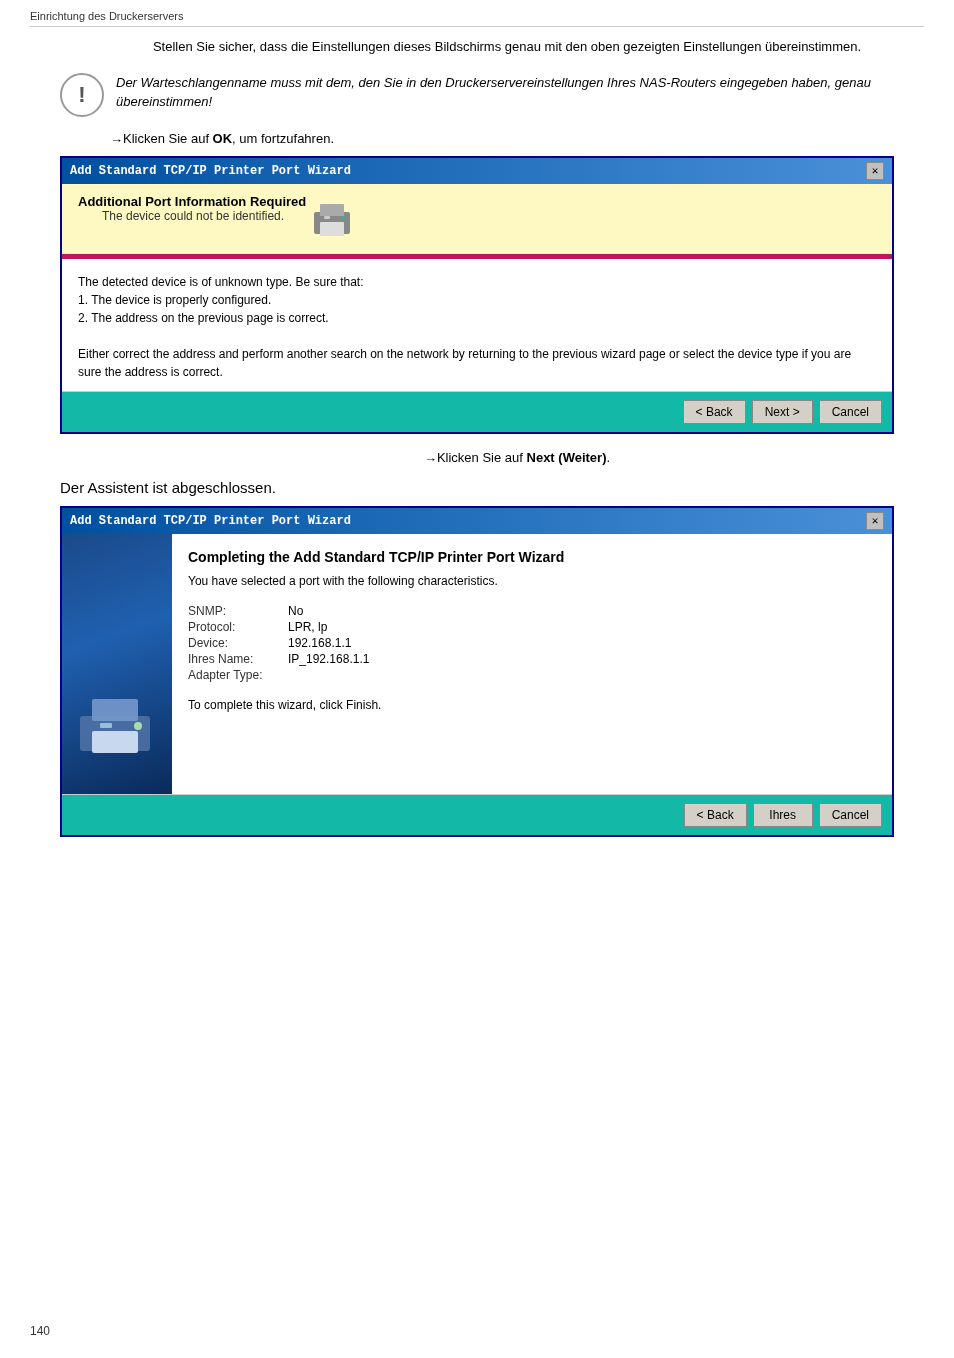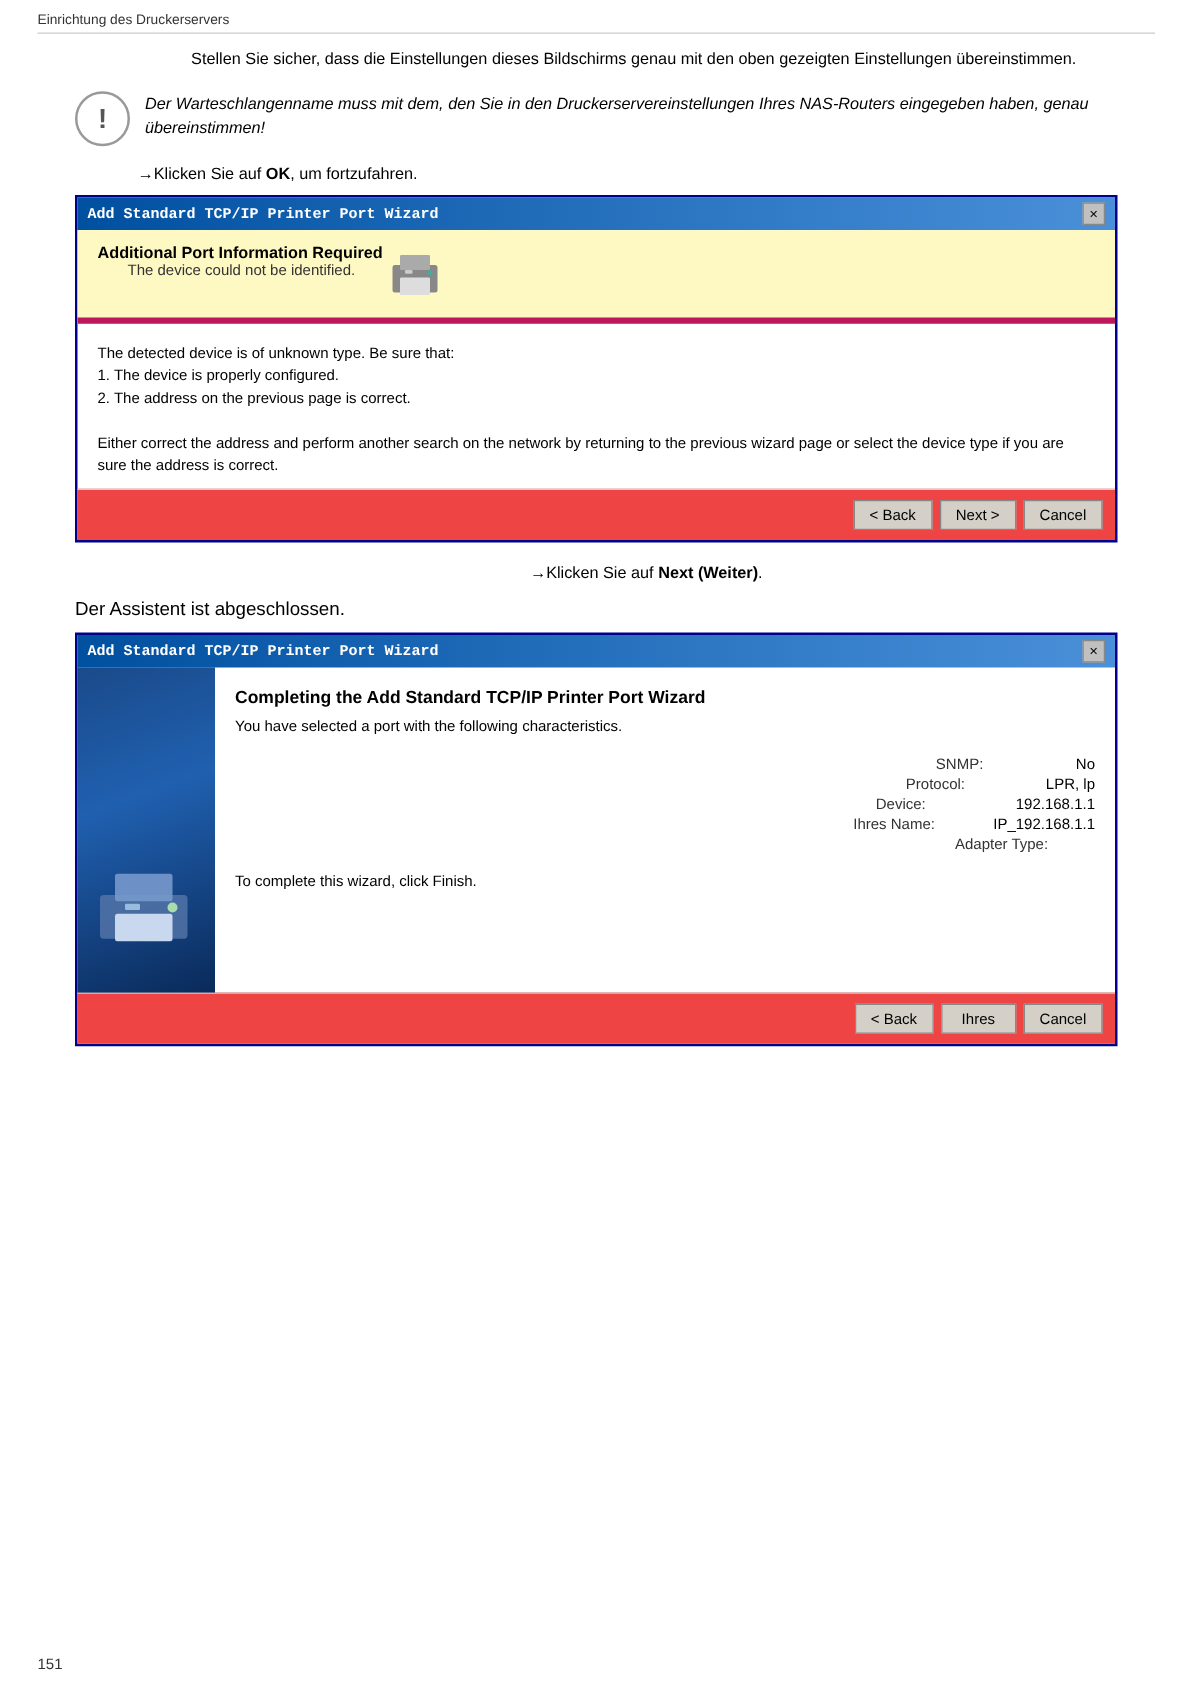--- a/index.html
+++ b/index.html
@@ -167,21 +167,21 @@
       background: #d4d0c8;
       cursor: pointer;
     }
 
     .wizard-footer {
       display: flex;
       justify-content: flex-end;
       gap: 6px;
       padding: 8px 10px 8px 10px;
       border-top: 1px solid #ccc;
-      background: #ef4444;
+      background: #14b8a6;
     }
 
     .wizard-btn {
       height: 24px;
       min-width: 60px;
       font-size: 12px;
       padding: 0 12px;
       border: 1px solid #888;
       background: #d4d0c8;
       cursor: pointer;
@@ -227,23 +227,22 @@
       color: #000;
     }
 
     .info-table {
       font-size: 12px;
       margin-bottom: 12px;
     }
 
     .info-row {
       display: flex;
-      gap: 22px;
+      gap: 10px;
       margin-bottom: 2px;
-      justify-content: flex-end;
     }
 
     .info-label {
       width: 90px;
       color: #333;
     }
 
     .info-value {
       color: #000;
     }
@@ -409,13 +408,13 @@
     </div>
   </div>
 
   <div class="wizard-footer">
     <button class="wizard-btn">&lt; Back</button>
     <button class="wizard-btn">Ihres</button>
     <button class="wizard-btn">Cancel</button>
   </div>
 </div>
 
-<div class="page-num">151</div>
+<div class="page-num">140</div>
 
 </body></html>

